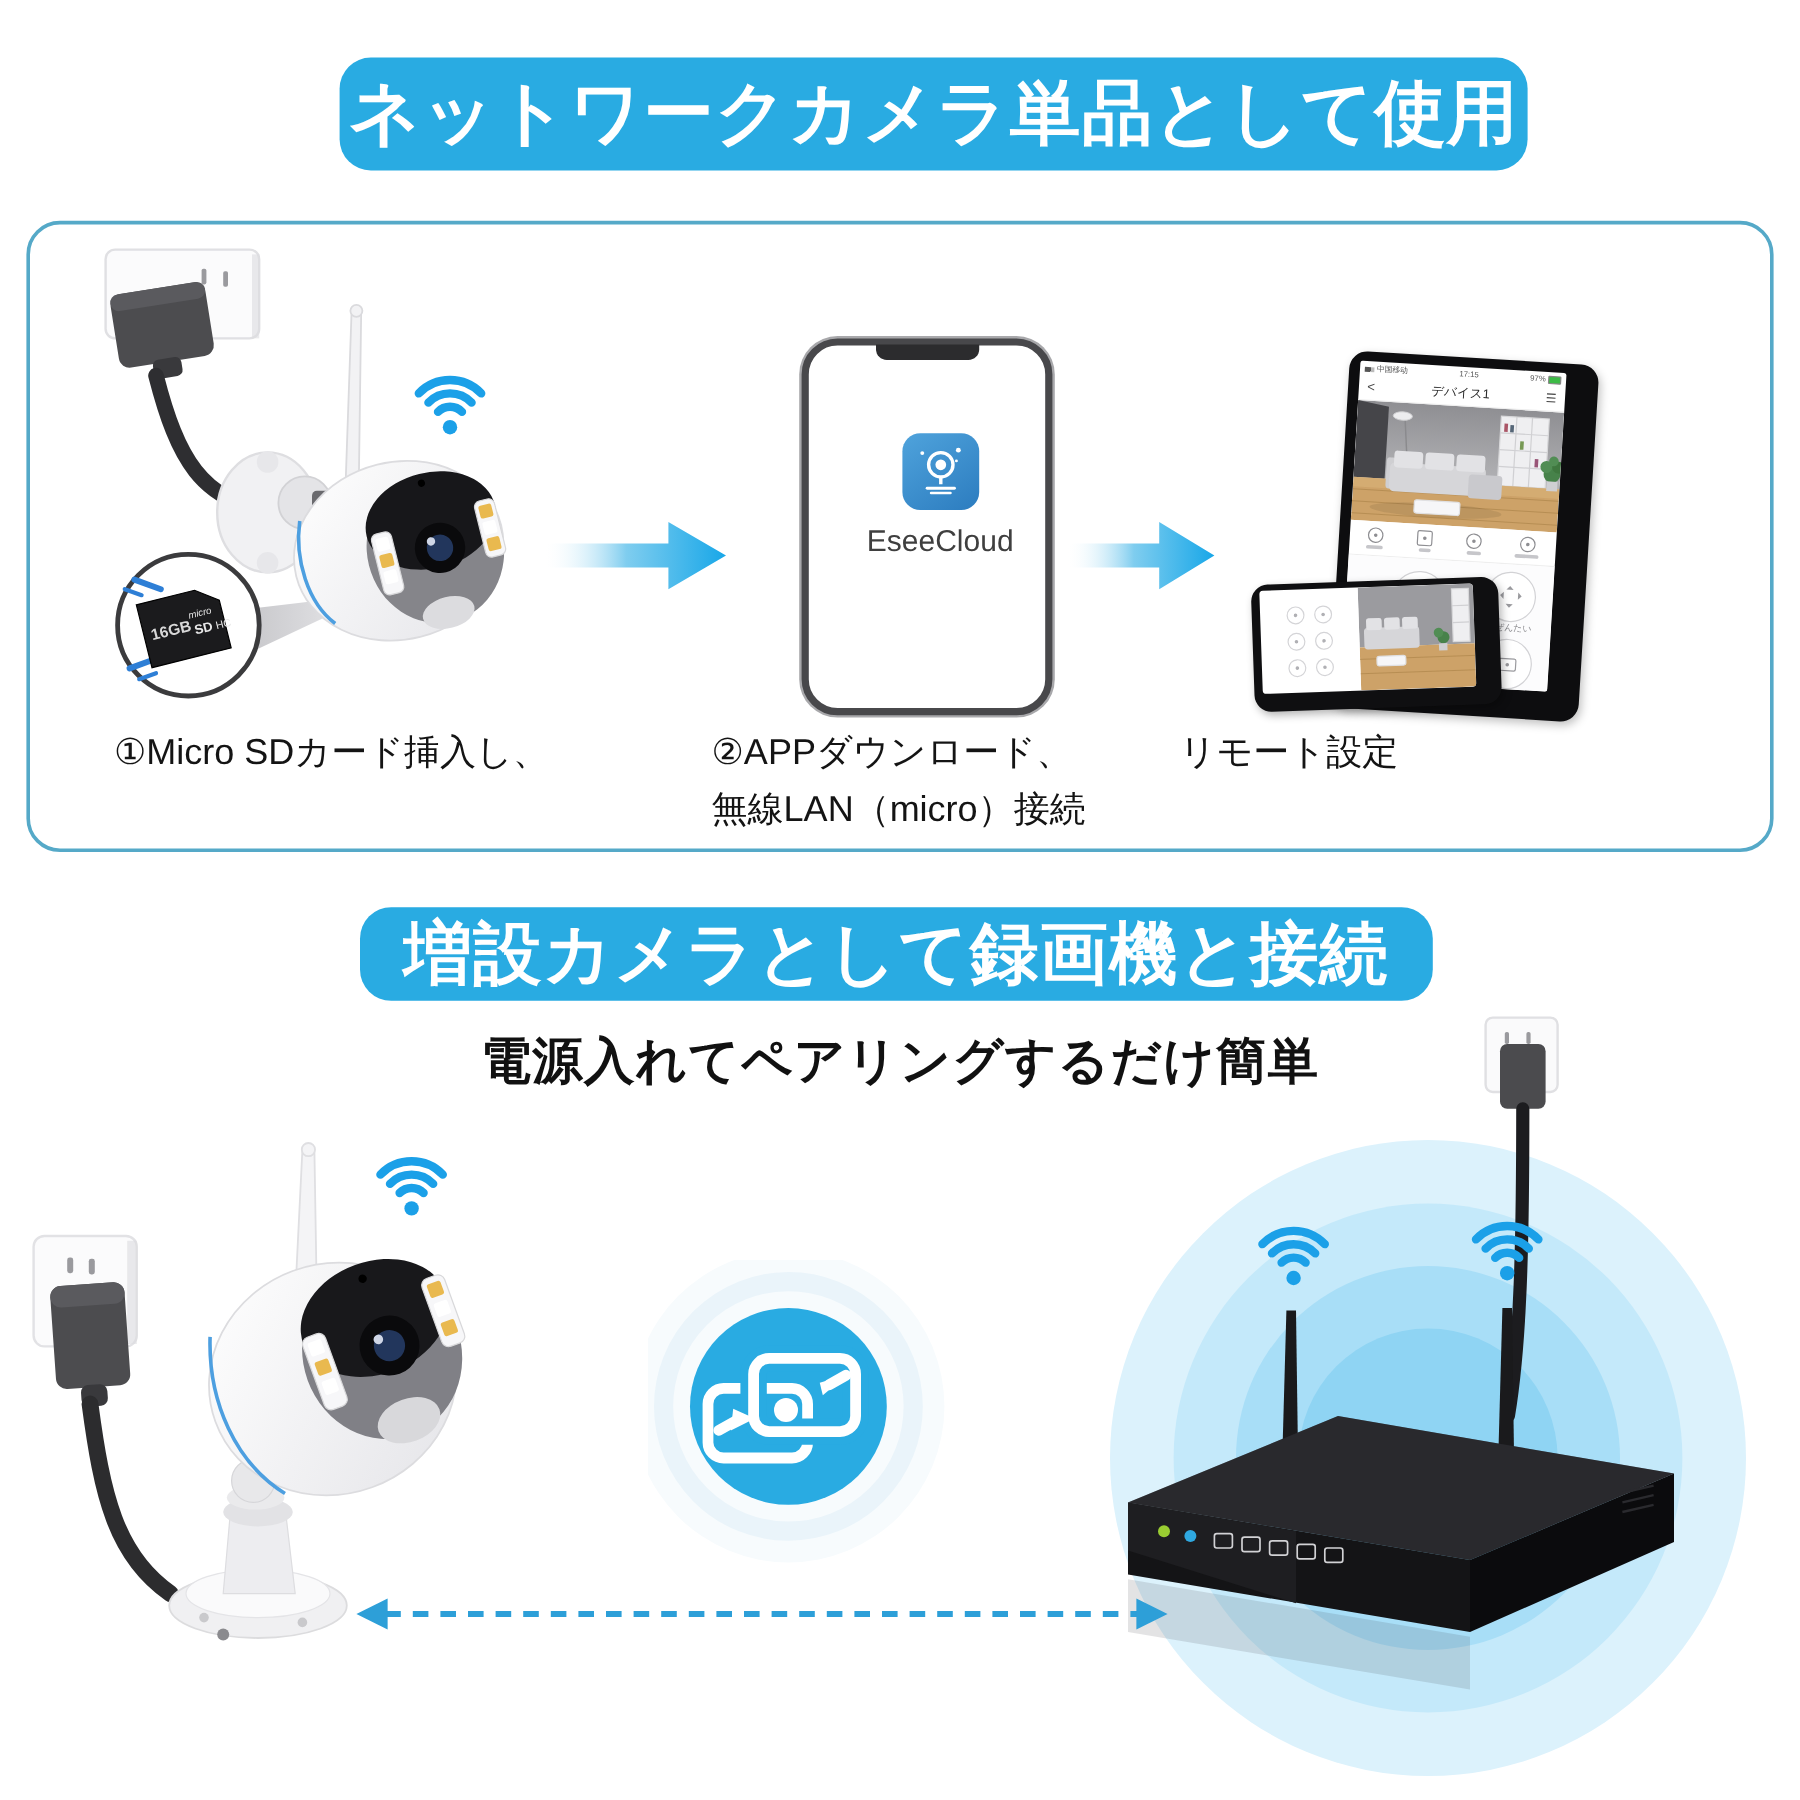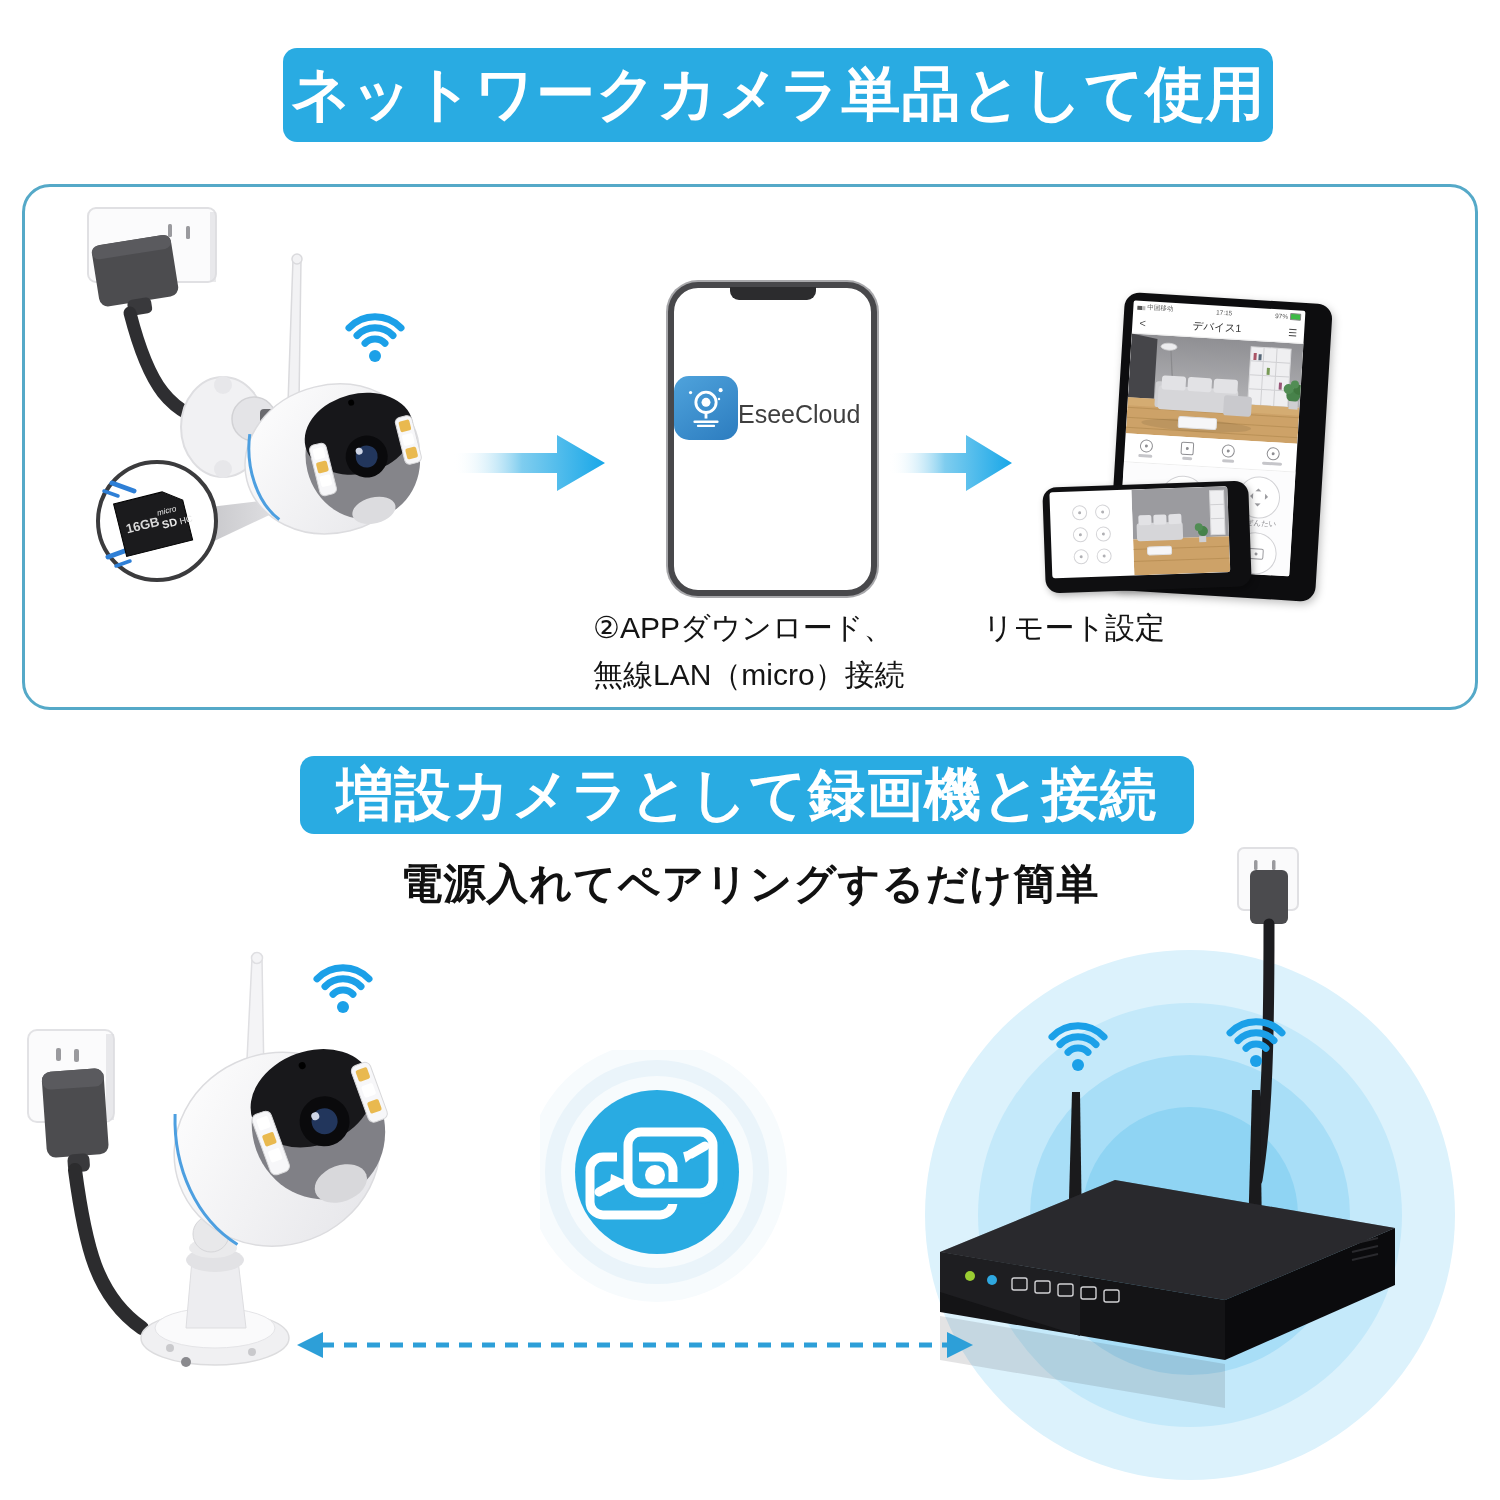--- a/index.html
+++ b/index.html
@@ -1,28 +1,28 @@
 <!DOCTYPE html>
 <html><head>
 <meta charset="utf-8">
 <style>
   html,body{margin:0;padding:0;background:#fff;}
   body{width:1500px;height:1500px;font-family:"Liberation Sans",sans-serif;overflow:hidden;}
   .page{position:relative;width:1500px;height:1500px;background:#fff;}
   .abs{position:absolute;}
-  .banner{background:#29ABE2;color:#fff;font-weight:900;display:flex;align-items:center;justify-content:center;border-radius:14px;white-space:nowrap;}
+  .banner{background:#29ABE2;color:#fff;font-weight:900;display:flex;align-items:center;justify-content:center;border-radius:26px;white-space:nowrap;}
   .banner1{left:283px;top:48px;width:990px;height:94px;font-size:59px;letter-spacing:1px;}
   .banner2{left:300px;top:756px;width:894px;height:78px;font-size:57px;letter-spacing:1px;}
   .stepbox{left:22px;top:184px;width:1450px;height:520px;border:3px solid #55A9C8;border-radius:28px;}
   .steptext{font-size:30px;line-height:1.55;color:#141414;white-space:nowrap;}
   .subtitle{left:0;top:856px;width:1500px;text-align:center;font-size:42px;font-weight:800;color:#111;letter-spacing:1px;}
   
   .phone1{left:668px;top:282px;width:197px;height:302px;background:#fff;border:6px solid #48484b;border-radius:30px;box-shadow:0 0 0 2px #a8a8ab;}
   .phone1 .notch{position:absolute;left:50%;top:-1px;transform:translateX(-50%);width:86px;height:13px;background:#2c2c2e;border-radius:0 0 9px 9px;}
-  .phone1 .appwrap{position:absolute;left:0;top:88px;width:100%;display:flex;flex-direction:row;align-items:center;}
+  .phone1 .appwrap{position:absolute;left:0;top:73px;width:100%;display:flex;flex-direction:column;align-items:center;padding-left:11px;}
   .appicon{width:64px;height:64px;border-radius:15px;background:linear-gradient(145deg,#4FA3DC,#2C7CBF);display:flex;align-items:center;justify-content:center;}
   .applabel{margin-top:12px;font-size:25px;color:#3f3f3f;}
   
   .tablet{left:1116px;top:298px;width:190px;height:282px;background:#0d0d0f;border-radius:15px;padding:8px 9px;transform:rotate(3.5deg);box-shadow:2px 3px 8px rgba(0,0,0,.25);}
   .tabscreen{width:172px;height:266px;background:#fff;border-radius:2px;overflow:hidden;display:flex;flex-direction:column;}
   .tabstatus{height:11px;display:flex;align-items:center;justify-content:space-between;padding:1px 4px 0;font-size:6.5px;color:#555;}
   .tabstatus .grp{display:flex;align-items:center;gap:2px;}
   .sigbar{width:8px;height:4px;background:linear-gradient(to right,#555 60%,#bbb 60%);}
   .batt{width:9px;height:5px;background:#3dbb46;border:0.5px solid #888;border-radius:1px;}
   .tabnav{height:20px;display:flex;align-items:center;justify-content:space-between;padding:0 7px;font-size:10px;color:#333;border-bottom:0.5px solid #eee;}
@@ -348,20 +348,21 @@
           <rect x="14" y="58" width="24" height="8" rx="2" fill="#f6f6f8" stroke="#e0e0e2"></rect>
           <circle cx="70" cy="44" r="5" fill="#47824a"></circle>
             <circle cx="66" cy="40" r="4" fill="#518d54"></circle>
           <rect x="66" y="49" width="7" height="6" fill="#cfcfd2"></rect>
         </svg>
       </div>
     </div>
   </div>
 
   <div class="abs steptext" style="left:95px;top:605px">
+    <div>①Micro SDカード挿入し、</div>
   </div>
   <div class="abs steptext" style="left:593px;top:605px">
     <div>②APPダウンロード、</div>
       <div>無線LAN（micro）接続</div>
   </div>
   <div class="abs steptext" style="left:983px;top:605px">
       <div>リモート設定</div>
   </div>
 
   <div class="abs banner banner2">増設カメラとして録画機と接続</div>

